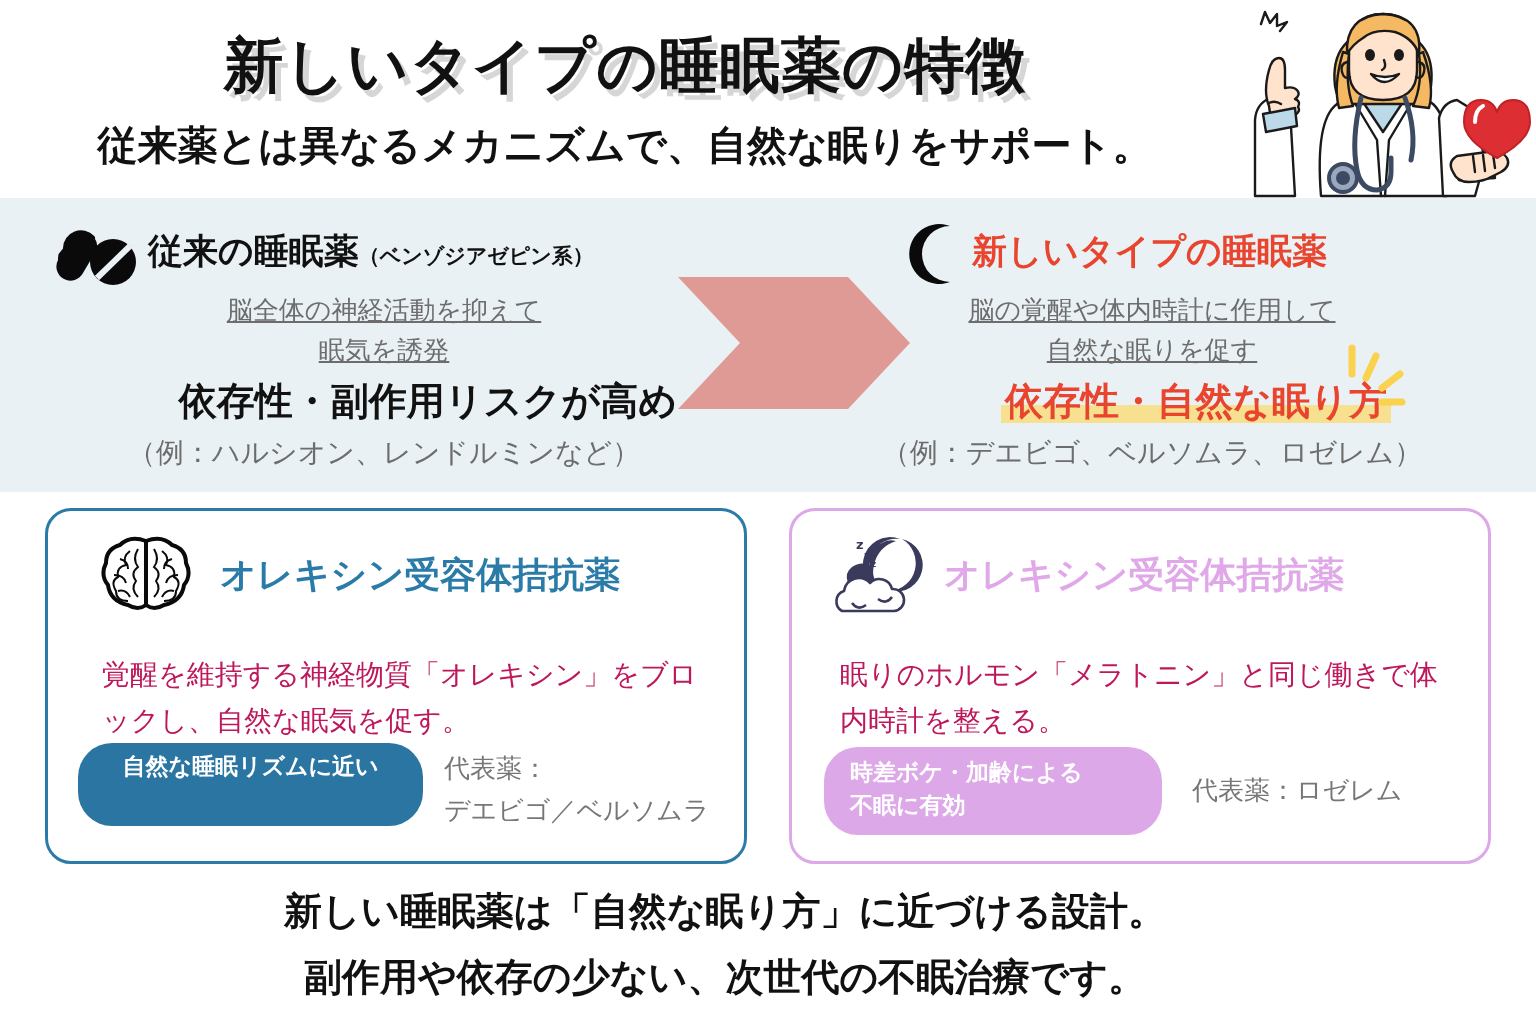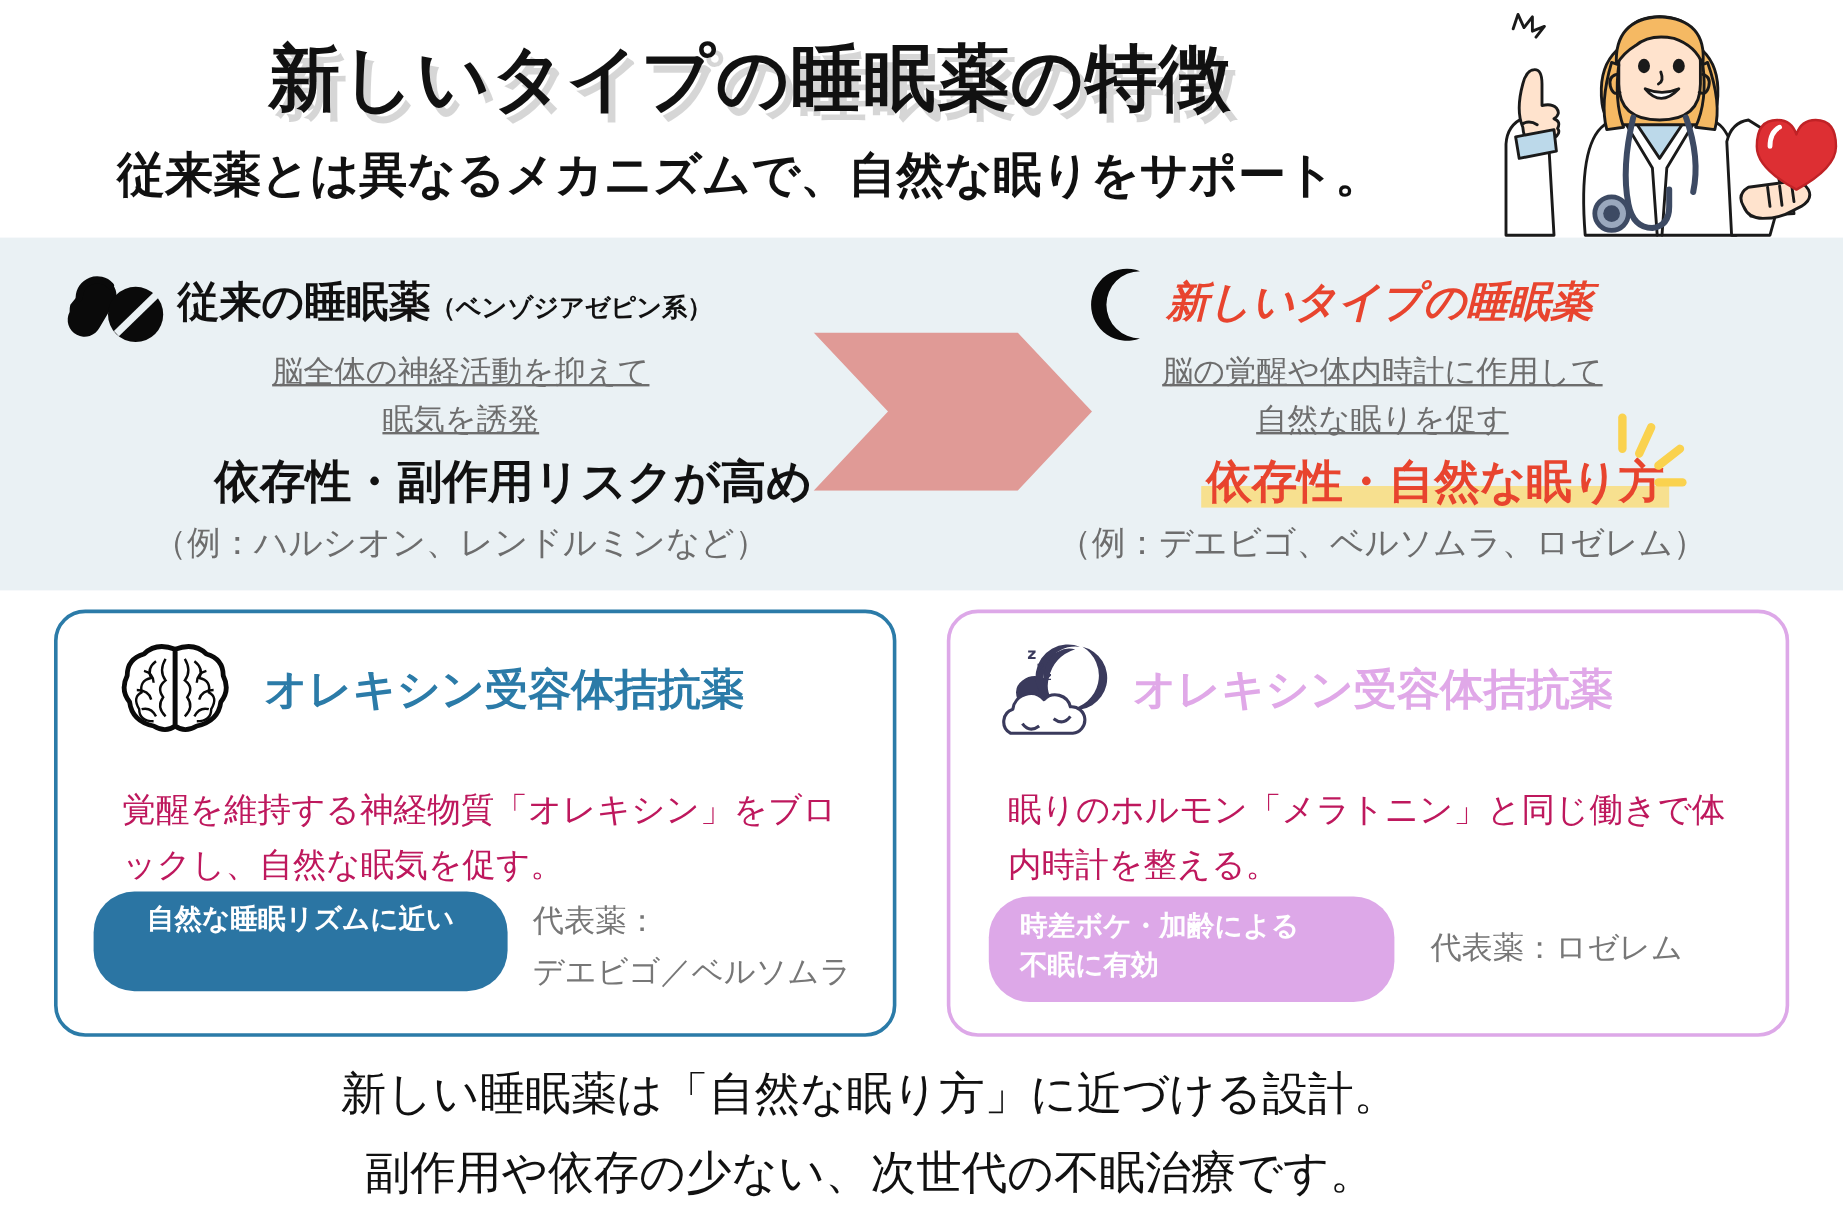--- a/index.html
+++ b/index.html
@@ -44,21 +44,21 @@
 
   .colhead{position:absolute;top:18px;width:100%;height:62px;}
   .colhead .icon{position:absolute;}
   .colhead .htxt{position:absolute;white-space:nowrap;}
 
   .left-icon{left:50px;top:8px;width:96px;height:62px;}
   .left-htxt{left:148px;top:12px;font-size:35px;font-weight:bold;color:#111;}
   .left-htxt .sm{font-size:21px;}
 
   .right-icon{left:130px;top:6px;width:68px;height:64px;}
-  .right-htxt{left:204px;top:12px;font-size:35px;font-weight:bold;color:#e8442e;font-style:italic;}
+  .right-htxt{left:204px;top:12px;font-size:35px;font-weight:bold;color:#e8442e;}
 
   .desc{
     position:absolute;top:92px;width:100%;
     text-align:center;font-size:26px;line-height:40px;
     color:#6d6d6d;font-weight:500;text-decoration:underline;
   }
   .big{
     position:absolute;top:178px;width:100%;
     text-align:center;font-size:38px;font-weight:bold;white-space:nowrap;padding-left:44px;
   }
@@ -112,21 +112,21 @@
   }
 
   .rep{position:absolute;font-size:26px;line-height:42px;color:#777;white-space:nowrap;}
   .rep-blue{left:396px;top:236px;}
   .rep-purple{left:400px;top:258px;}
 
   
   .footer{position:absolute;left:0;top:876px;width:1536px;height:148px;background:#fff;}
   .foot-line{
     position:absolute;left:0;width:1450px;text-align:center;
-    font-size:38px;font-weight:normal;color:#111;white-space:nowrap;
+    font-size:38px;font-weight:bold;color:#111;white-space:nowrap;
   }
   .foot1{top:10px;}
   .foot2{top:76px;}
 </style>
 </head>
 <body>
 
 <div class="stage">
 
   <div class="header">

